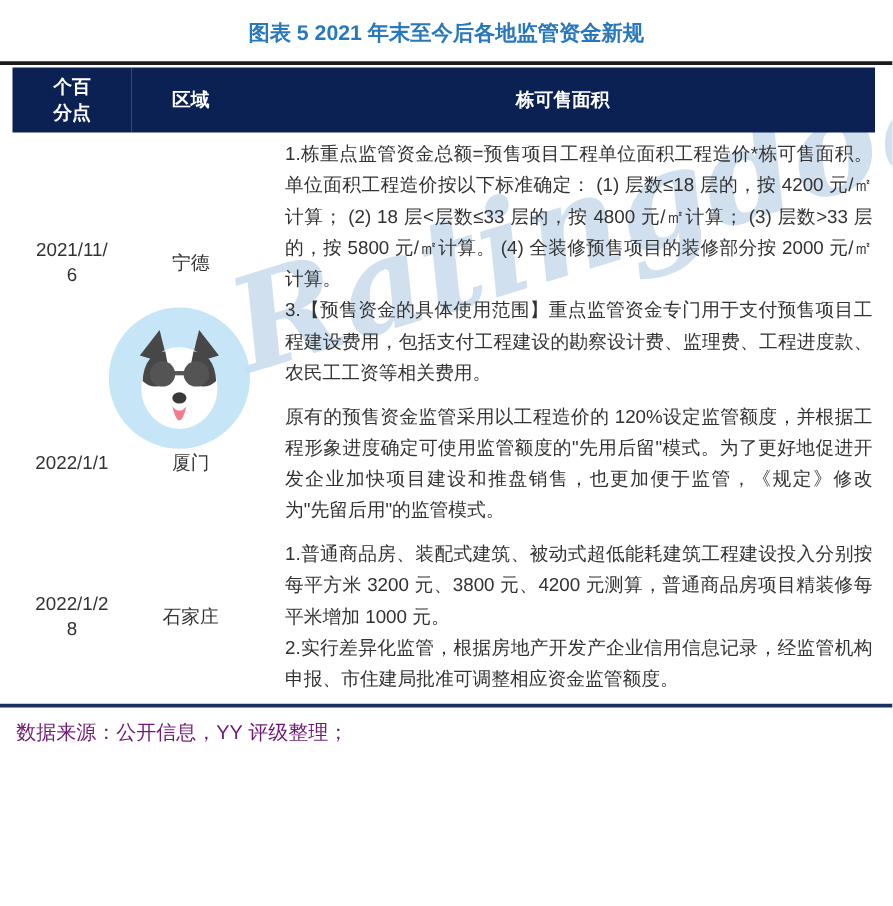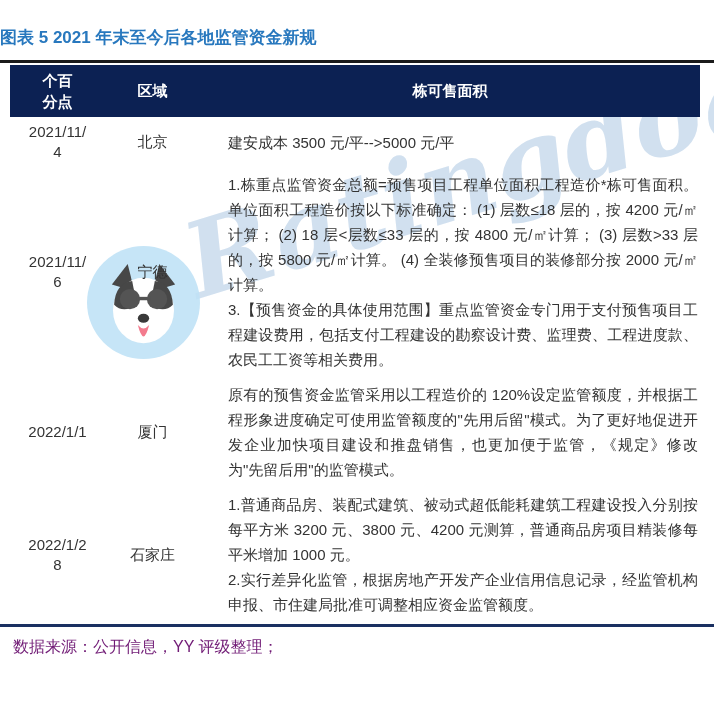--- a/index.html
+++ b/index.html
@@ -2,21 +2,21 @@
 <html><head>
 <meta charset="utf-8">
 <style>
   html,body{margin:0;padding:0;}
   body{
     width:714px;height:725px;overflow:hidden;position:relative;
     background:#ffffff;color:#333333;
     font-family:"Liberation Sans","DejaVu Sans",sans-serif;
   }
   .fig-title{
-    padding-top:26px;height:34px;text-align:left;
+    padding-top:15px;height:34px;text-align:center;
     font-size:17px;font-weight:bold;color:#2878be;
   }
   .rule-top{height:3px;background:#1b1b1b;}
   .rule-bottom{height:3px;background:#1a3061;margin-top:2px;}
   .gap{height:2px;}
   table.policy-table{
     border-collapse:collapse;table-layout:fixed;
     width:690px;margin-left:10px;
     position:relative;z-index:1;
   }
@@ -97,29 +97,20 @@
       <th>
           <div class="hdr-narrow">个百分点</div>
         </th>
       <th>区域</th>
       <th>栋可售面积</th>
     </tr>
   </thead>
   <tbody>
     <tr>
       <td class="cell-date">
-          <div class="date-inner">2021/11/4</div>
-        </td>
-      <td class="cell-region">北京</td>
-      <td class="cell-policy">
-        <p>建安成本 3500 元/平--&gt;5000 元/平</p>
-      </td>
-    </tr>
-    <tr>
-      <td class="cell-date">
           <div class="date-inner">2021/11/6</div>
         </td>
       <td class="cell-region">宁德</td>
       <td class="cell-policy">
         <p>1.栋重点监管资金总额=预售项目工程单位面积工程造价*栋可售面积。单位面积工程造价按以下标准确定： (1) 层数≤18 层的，按 4200 元/㎡计算； (2) 18 层&lt;层数≤33 层的，按 4800 元/㎡计算； (3) 层数&gt;33 层的，按 5800 元/㎡计算。 (4) 全装修预售项目的装修部分按 2000 元/㎡计算。</p>
         <p>3.【预售资金的具体使用范围】重点监管资金专门用于支付预售项目工程建设费用，包括支付工程建设的勘察设计费、监理费、工程进度款、农民工工资等相关费用。</p>
       </td>
     </tr>
     <tr>
       <td class="cell-date">

